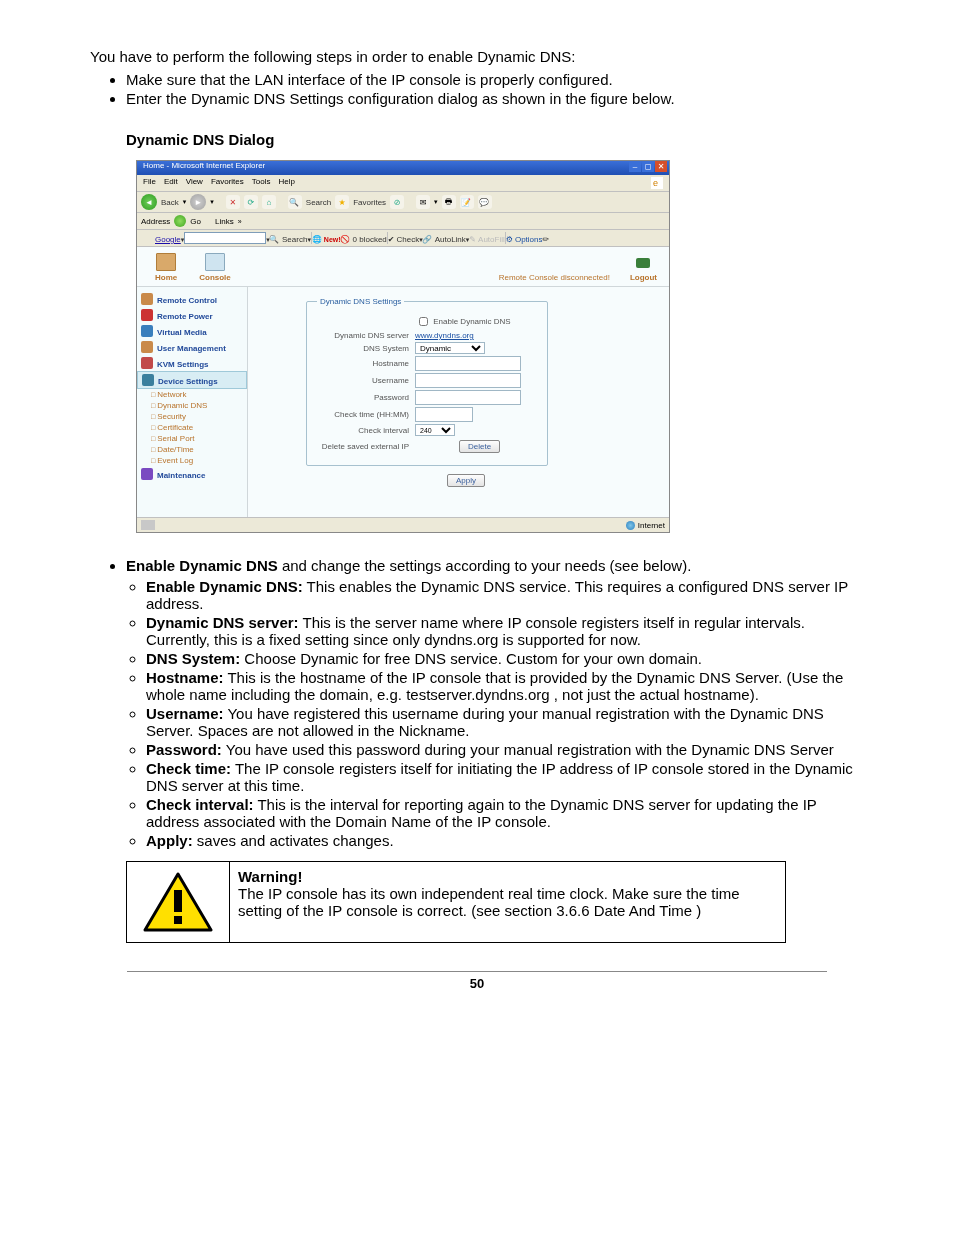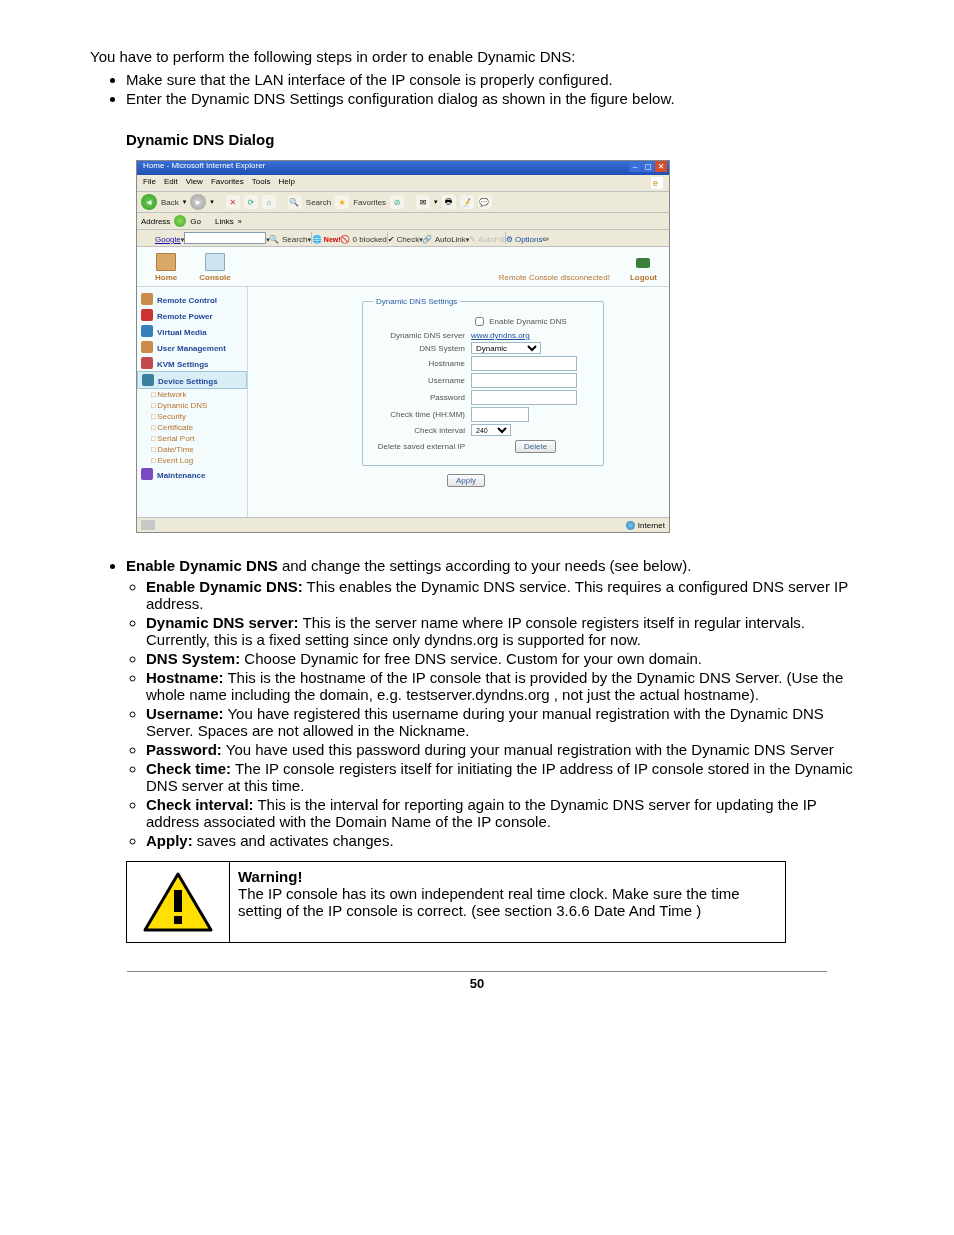--- a/index.html
+++ b/index.html
@@ -155,21 +155,21 @@
     flex:1;
     padding: 10px 18px;
   }
   fieldset.ddns {
     border:1px solid #a7c1cf;
     border-radius:2px;
     font-size:8px;
     color:#555;
     padding: 6px 10px 10px 10px;
     width: 220px;
-    margin-left: 96px;
+    margin-left: 40px;
   }
   fieldset.ddns legend { color:#2a5fa0; padding:0 3px; }
   .form-row {
     display:flex; align-items:center;
     margin: 2px 0;
   }
   .form-row .flabel {
     width: 92px;
     text-align: right;
     padding-right: 6px;

